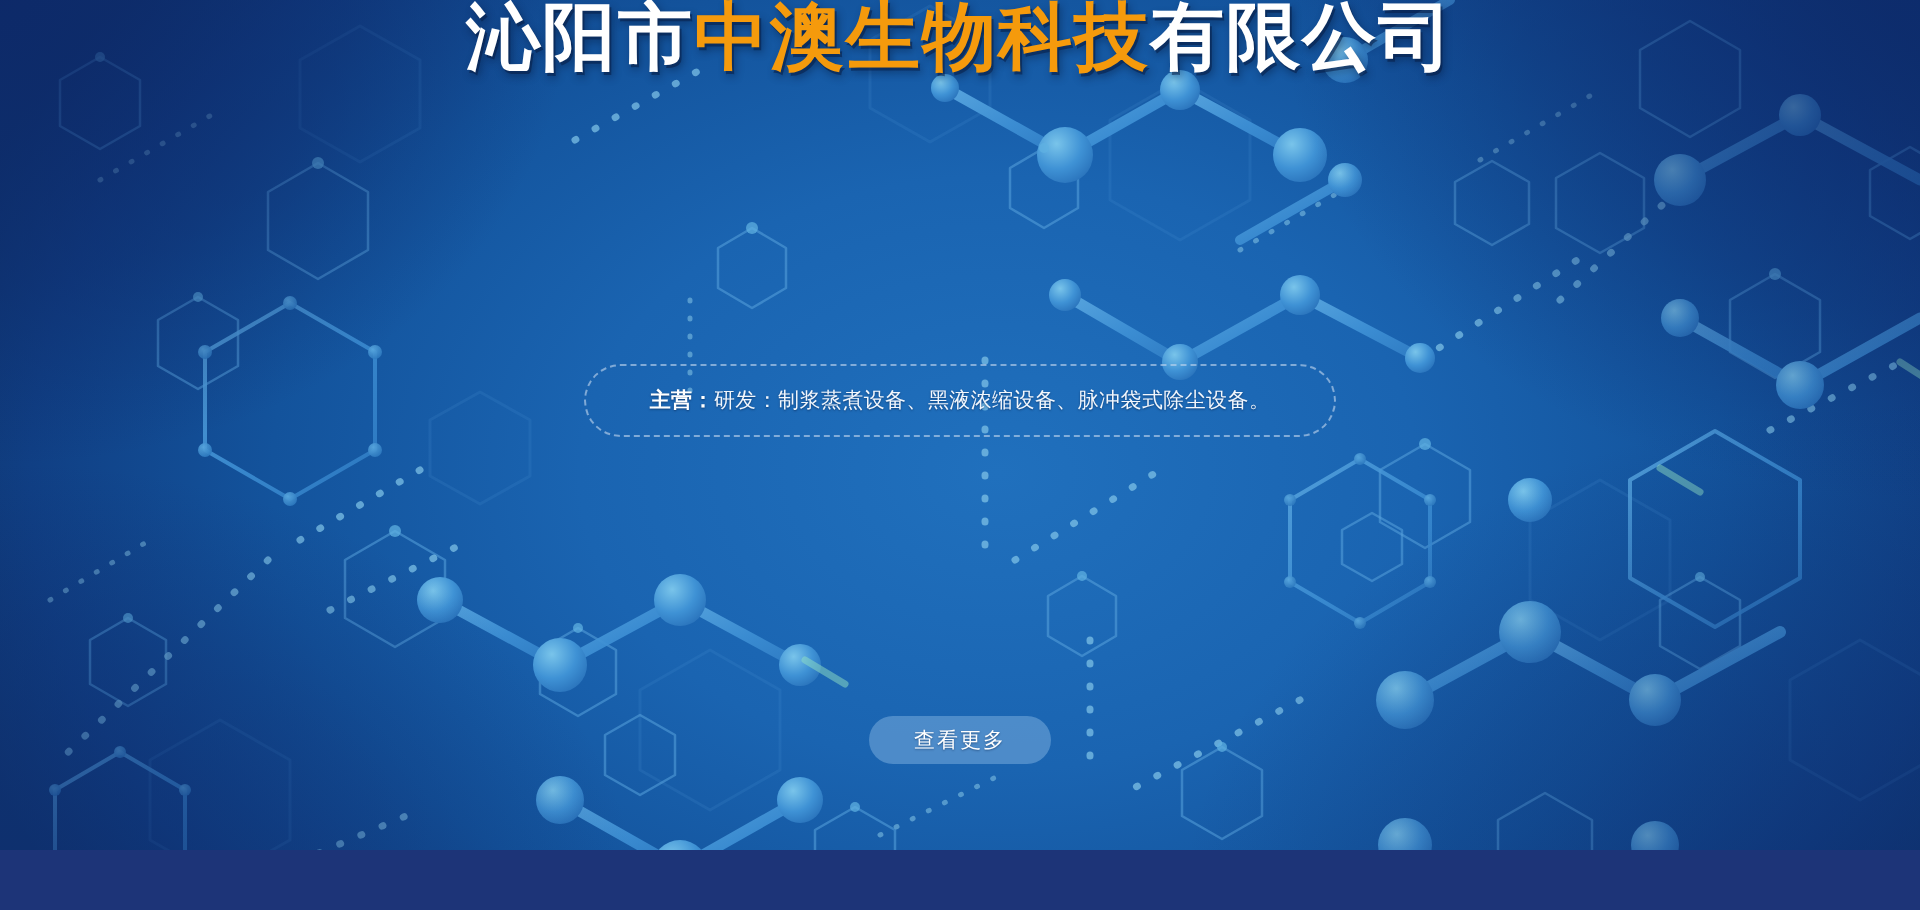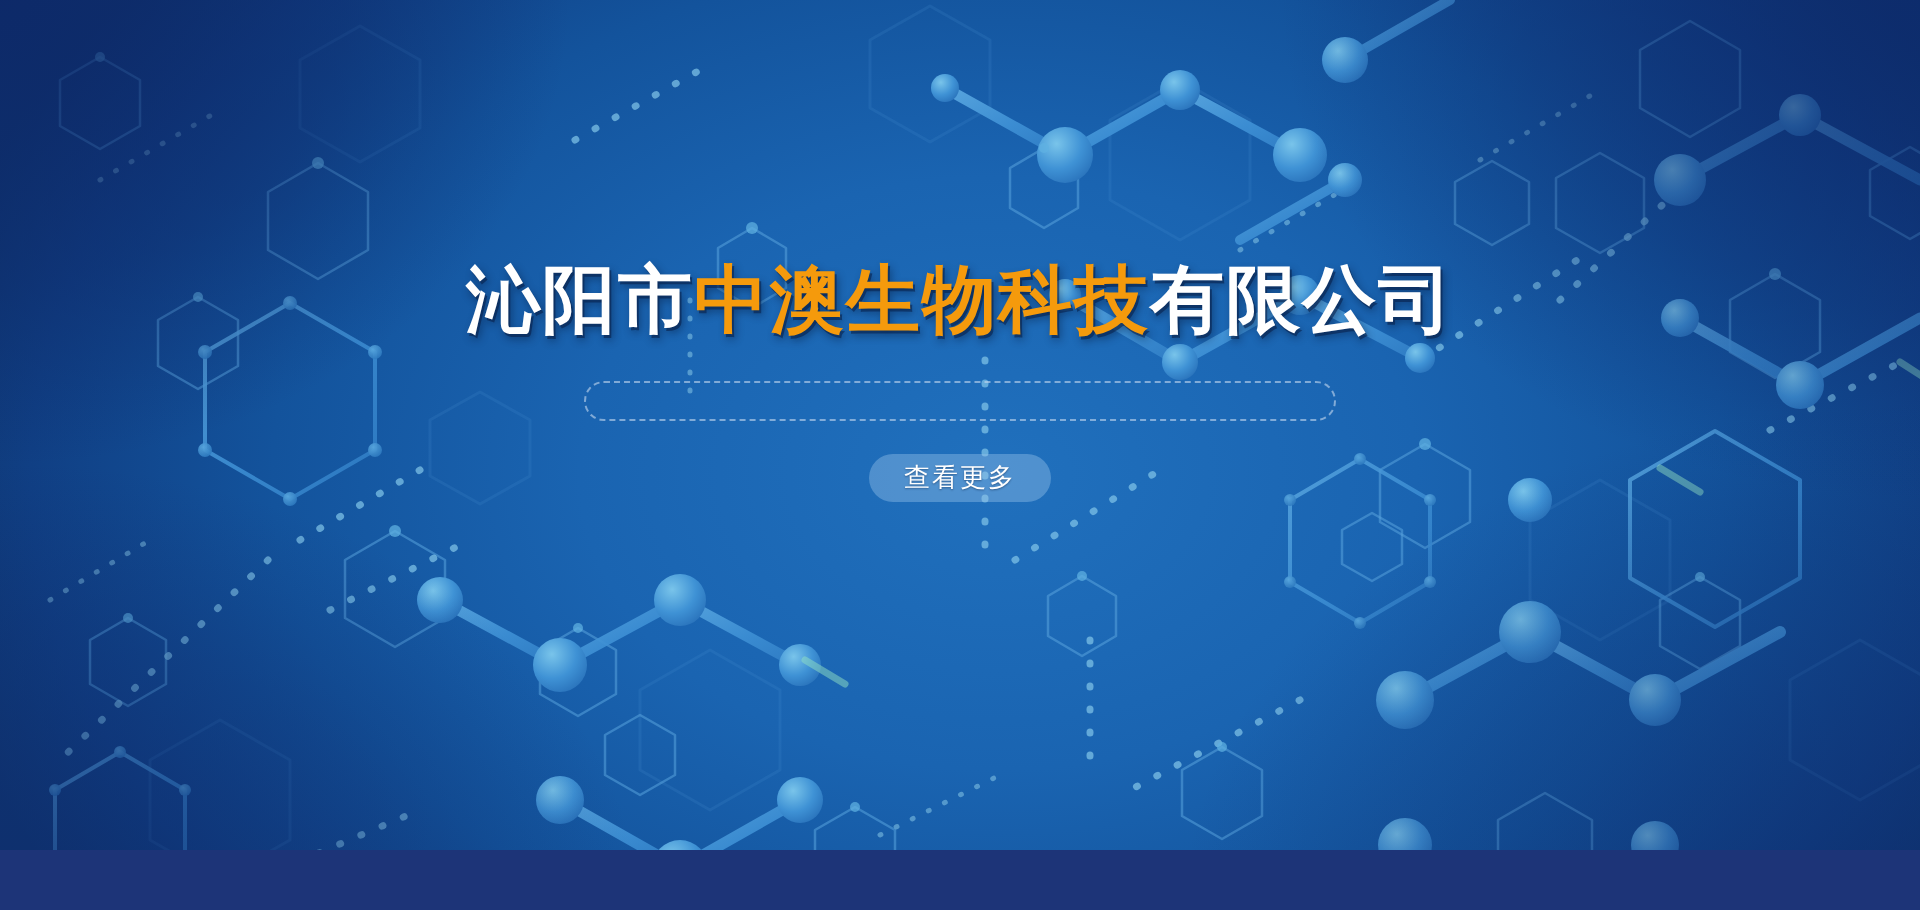--- a/index.html
+++ b/index.html
@@ -69,21 +69,21 @@
   
   #hero {
     position: absolute;
     left: 0;
     right: 0;
     top: 0;
     height: 850px;
     display: flex;
     flex-direction: column;
     align-items: center;
-    justify-content: center;
+    justify-content: space-between;
     padding-bottom: 86px;
     box-sizing: border-box;
   }
 
   #hero-title {
     font-size: 74px;
     font-weight: bold;
     line-height: 1;
     letter-spacing: 2px;
     white-space: nowrap;
@@ -119,21 +119,21 @@
   #more-button {
     margin-top: 33px;
     display: inline-flex;
     align-items: center;
     justify-content: center;
     width: 182px;
     height: 48px;
     border-radius: 26px;
     background: rgba(148,192,234,0.42);
     color: #ffffff;
-    font-size: 26px;
+    font-size: 21px;
     letter-spacing: 2px;
     border: none;
     cursor: pointer;
     text-shadow: 0 1px 2px rgba(6,26,62,0.45);
     font-family: inherit;
   }
 </style>
 </head>
 <body>
 
@@ -368,20 +368,21 @@
   <div class="bg-vig-tl"></div>
   <div class="bg-vig-tr"></div>
   <div class="bg-vig-bl"></div>
   <div class="bg-vig-br"></div>
 
   <div id="hero">
 
     <h1 id="hero-title"><span class="t-white">沁阳市</span><span class="t-orange">中澳生物科技</span><span class="t-white">有限公司</span></h1>
 
     <div id="subtitle-box">
+      <div class="sub-line"><span class="sub-strong">主营：</span><span>研发：制浆蒸煮设备、黑液浓缩设备、脉冲袋式除尘设备。</span></div>
     </div>
 
     <button id="more-button">查看更多</button>
 
   </div>
 
   <div id="bottom-strip"></div>
 
 </div>
 

